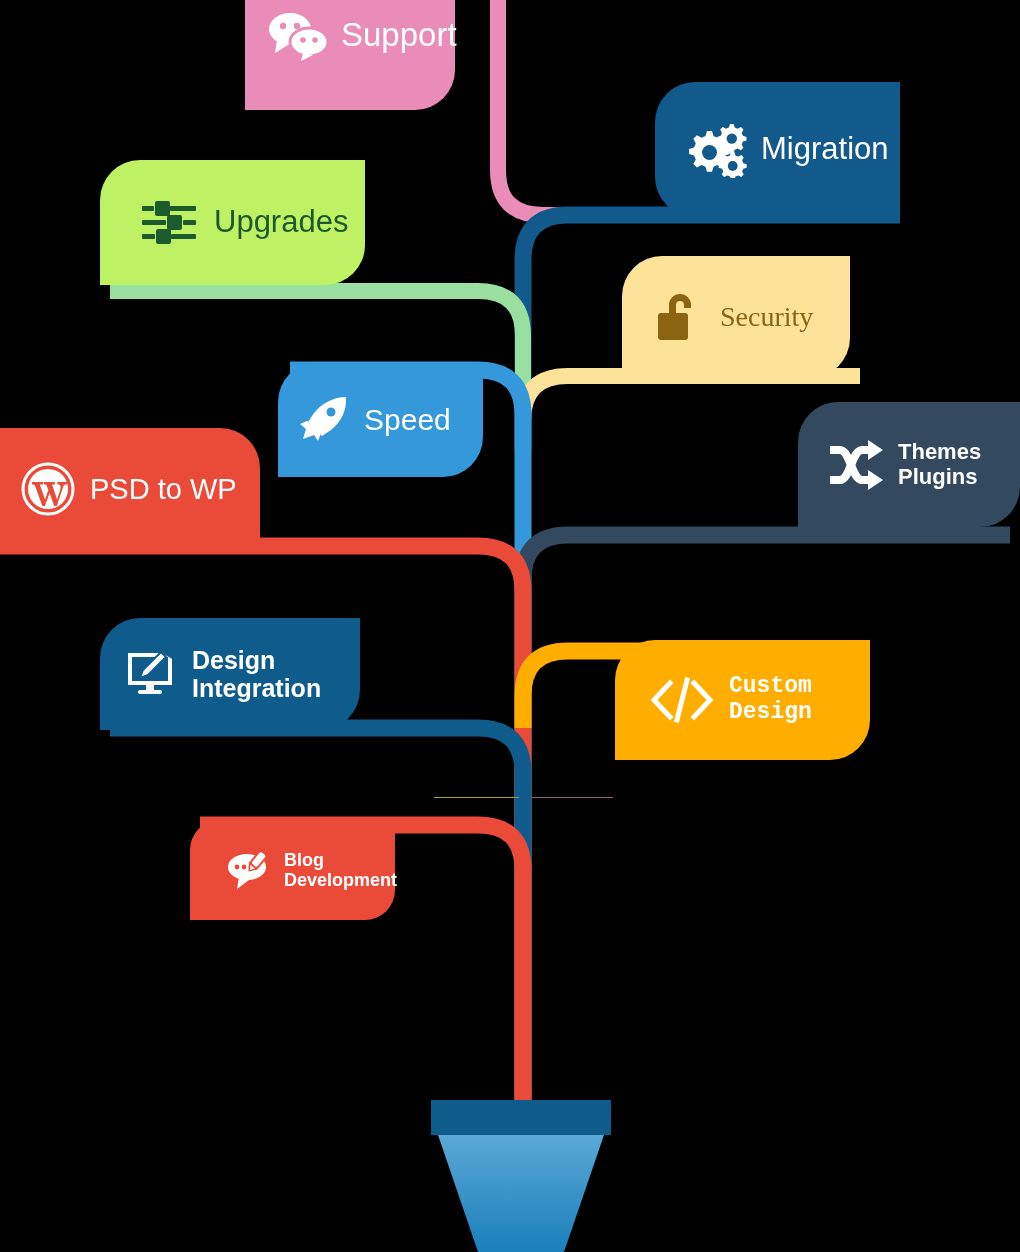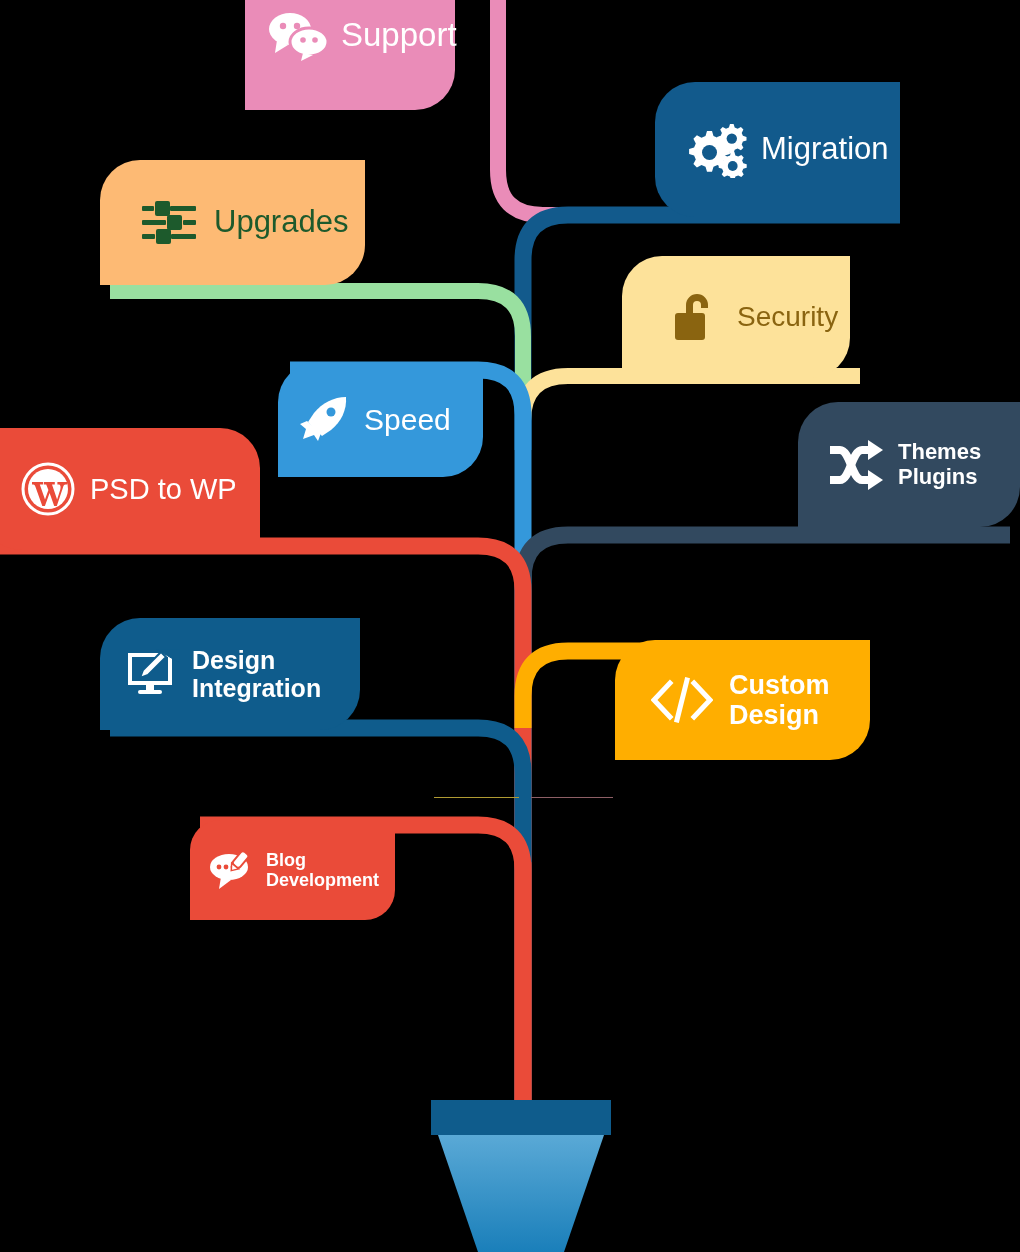--- a/index.html
+++ b/index.html
@@ -9,43 +9,43 @@
   .node{position:absolute;display:flex;align-items:center;box-sizing:border-box;}
   .node .ico{flex:0 0 auto;display:flex;align-items:center;justify-content:center;}
   .node .lbl{white-space:pre-line;line-height:1.12;}
   
   #n-support{left:245px;top:-40px;width:210px;height:150px;background:#ea8cb8;
      border-radius:0 0 40px 0;padding-left:22px;}
   #n-support .lbl{color:#fff;font-size:33px;margin-left:10px;}
   #n-migration{left:655px;top:82px;width:245px;height:135px;background:#125a8c;
      border-radius:40px 0 0 40px;padding-left:30px;}
   #n-migration .lbl{color:#fff;font-size:31px;margin-left:14px;}
-  #n-upgrades{left:100px;top:160px;width:265px;height:125px;background:#fdba74;
+  #n-upgrades{left:100px;top:160px;width:265px;height:125px;background:#bef264;
      border-radius:40px 0 40px 0;padding-left:40px;text-align:center;}
   #n-upgrades .lbl{color:#1d5a2c;font-size:31px;margin-left:16px;}
   #n-security{left:622px;top:256px;width:228px;height:122px;background:#fde29a;
-     border-radius:40px 0 40px 0;padding-left:49px;}
+     border-radius:40px 0 40px 0;padding-left:32px;font-family:Liberation Serif, serif;}
   #n-security .lbl{color:#8a6410;font-size:28px;margin-left:16px;}
   #n-speed{left:278px;top:362px;width:205px;height:115px;background:#3498db;
      border-radius:40px 0 40px 0;padding-left:20px;}
   #n-speed .lbl{color:#fff;font-size:30px;margin-left:14px;}
   #n-themes{left:798px;top:402px;width:222px;height:125px;background:#32495f;
      border-radius:40px 0 40px 0;padding-left:28px;}
   #n-themes .lbl{color:#fff;font-size:22px;font-weight:bold;margin-left:14px;}
   #n-psd{left:-18px;top:428px;width:278px;height:122px;background:#ea4b39;
      border-radius:0 40px 0 40px;padding-left:38px;}
   #n-psd .lbl{color:#ffffff;font-size:29px;margin-left:14px;}
   #n-design{left:100px;top:618px;width:260px;height:112px;background:#0f5c8c;
      border-radius:40px 0 40px 0;padding-left:26px;}
   #n-design .lbl{color:#fff;font-size:25px;font-weight:bold;margin-left:12px;}
   #n-custom{left:615px;top:640px;width:255px;height:120px;background:#ffae00;
      border-radius:40px 0 40px 0;padding-left:36px;}
-  #n-custom .lbl{color:#fff;font-size:27px;font-weight:bold;margin-left:16px;}
+  #n-custom .lbl{color:#fff;font-size:23px;font-weight:bold;margin-left:16px;font-family:Liberation Mono, monospace;}
   #n-blog{left:190px;top:820px;width:205px;height:100px;background:#ea4b39;
-     border-radius:30px 0 30px 0;padding-left:18px;}
+     border-radius:30px 0 30px 0;padding-left:36px;}
   #n-blog .lbl{color:#fff;font-size:18px;font-weight:bold;margin-left:10px;}
   .thinline{position:absolute;height:1px;}
 </style>
 </head>
 <body>
 
 <div id="stage">
 
   <svg class="layer" viewBox="0 0 1020 1252">
 

